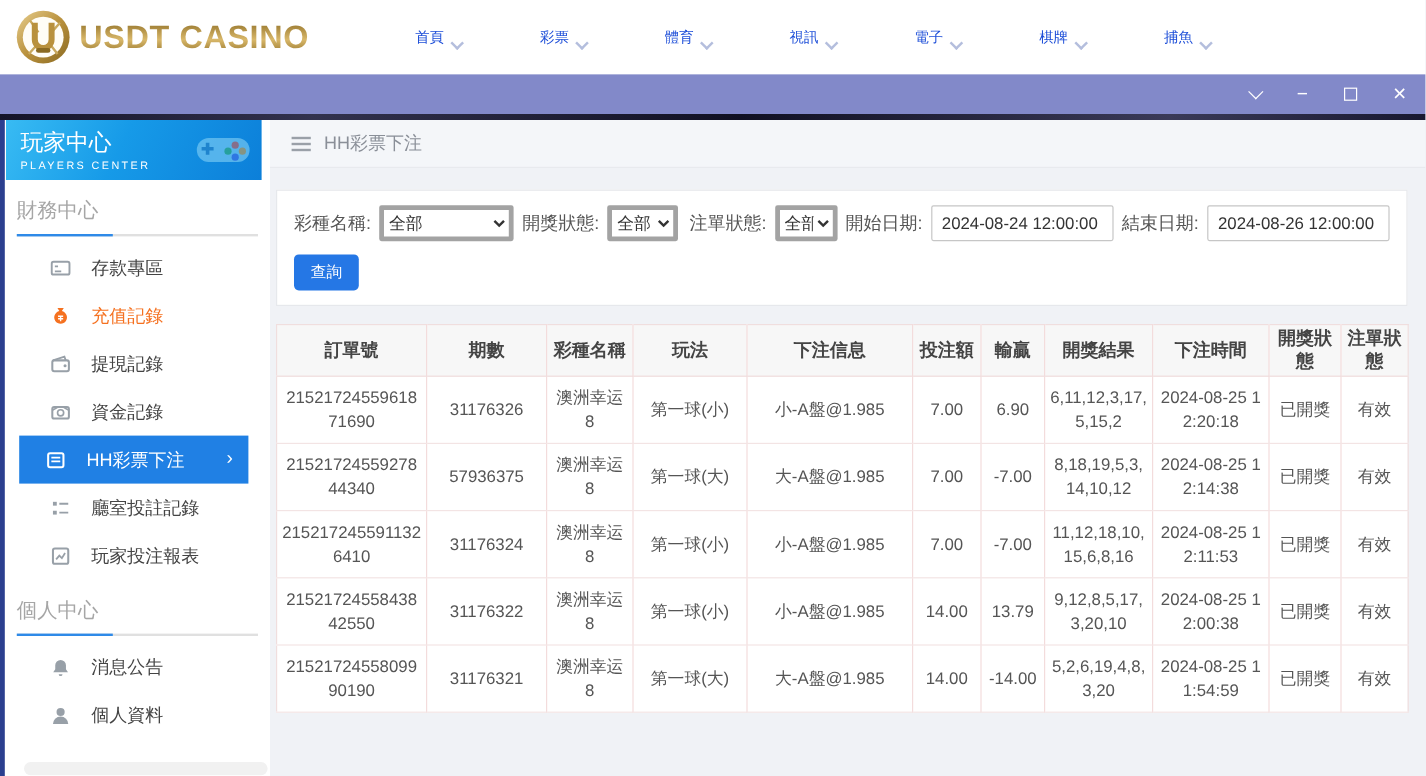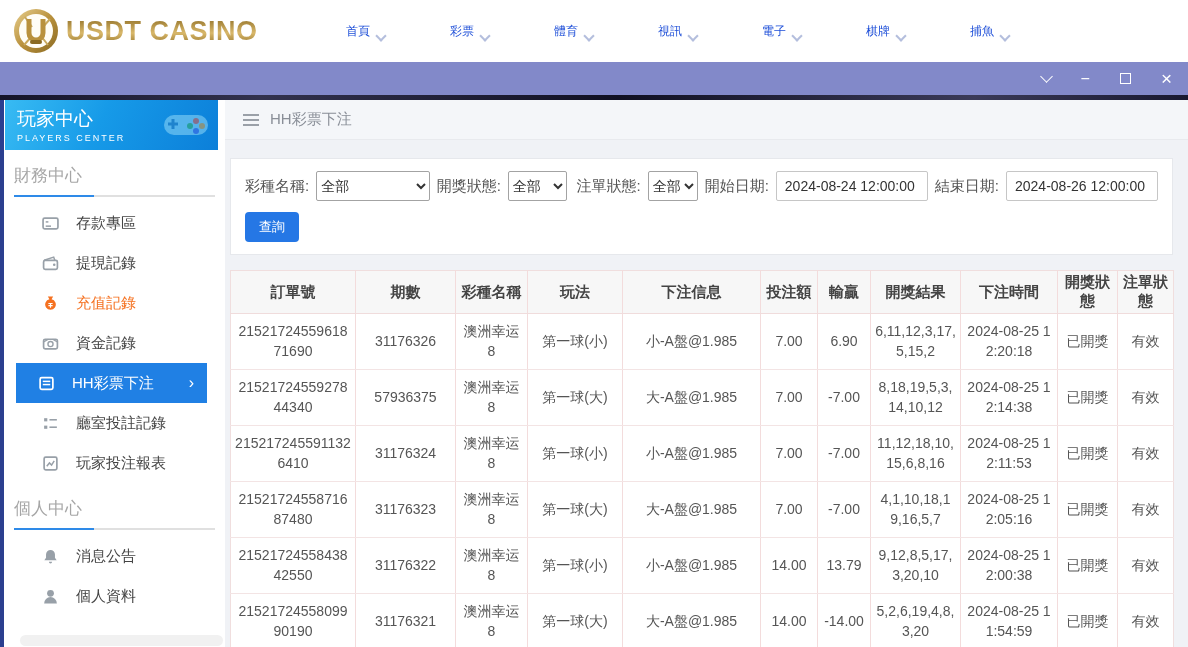--- a/index.html
+++ b/index.html
@@ -55,21 +55,21 @@
   
   .main { flex:1; min-width:0; display:flex; flex-direction:column; background:#f0f2f6; }
   .breadcrumb { height:40px; flex:none; display:flex; align-items:center; gap:11px; padding-left:18px;
     color:#8a8f98; font-size:15px; background:#f4f6f9; border-bottom:1px solid #e8eaee; }
   .burger { width:16px; display:flex; flex-direction:column; gap:3px; }
   .burger i { height:2px; background:#9aa0a8; }
 
   .filter-card { background:#fff; border:1px solid #e6e8ec; margin:18px 15px 0 5px; padding:12px 14px 12px 14px; }
   .filter-row { display:flex; align-items:center; gap:7px; font-size:15px; color:#555; white-space:nowrap; }
   .filter-row label { flex:none; }
-  select { height:30px; border:1px solid #a3a3a3; border-radius:2px; font-size:14px; color:#333;
+  select { height:30px; border:4px solid #a3a3a3; border-radius:2px; font-size:14px; color:#333;
     background:#fff; font-family:inherit; }
   .sel-lottery { width:122px; }
   .sel-draw { width:64px; margin-right:2px; }
   .sel-order { width:52px; }
   input[type=text] { height:30px; width:152px; border:1px solid #c6c6c6; border-radius:2px;
     font-size:14px; color:#333; padding:0 8px; font-family:inherit; }
   .search-btn { margin-top:11px; background:#2577e5; color:#fff; border:none; border-radius:4px;
     padding:6px 14px; font-size:13px; cursor:pointer; font-family:inherit; }
 
   .table-card { margin:15px 15px 0 5px; background:#fff; }
@@ -164,34 +164,34 @@
 
     <div class="side-items">
       <div class="side-item">
         <svg viewBox="0 0 16 16">
             <rect x="1" y="3" width="14" height="10" rx="1.5" fill="none" stroke="currentColor" stroke-width="1.6"></rect>
             <line x1="3.5" y1="10.5" x2="8.5" y2="10.5" stroke="currentColor" stroke-width="1.4"></line>
             <line x1="3.5" y1="6.5" x2="6" y2="6.5" stroke="currentColor" stroke-width="1.4"></line>
           </svg>
         <span>存款專區</span>
       </div>
+      <div class="side-item orange">
+        <svg viewBox="0 0 16 16">
+            <path d="M5.5 1.5 h5 l-1.5 2.5 a5 5 0 1 1 -2 0 Z" fill="currentColor"></path>
+            <path d="M6 8 h4 M8 8 v4 M6 10 h4" stroke="#fff" stroke-width="1.1"></path>
+          </svg>
+        <span>充值記錄</span>
+      </div>
       <div class="side-item">
         <svg viewBox="0 0 16 16">
             <path d="M2 5 L11 2 l1 3" fill="none" stroke="currentColor" stroke-width="1.4"></path>
             <rect x="1.5" y="5" width="13" height="8.5" rx="1.5" fill="none" stroke="currentColor" stroke-width="1.6"></rect>
             <circle cx="11.5" cy="9.2" r="1.2" fill="currentColor"></circle>
           </svg>
         <span>提現記錄</span>
-      </div>
-      <div class="side-item orange">
-        <svg viewBox="0 0 16 16">
-            <path d="M5.5 1.5 h5 l-1.5 2.5 a5 5 0 1 1 -2 0 Z" fill="currentColor"></path>
-            <path d="M6 8 h4 M8 8 v4 M6 10 h4" stroke="#fff" stroke-width="1.1"></path>
-          </svg>
-        <span>充值記錄</span>
       </div>
       <div class="side-item">
         <svg viewBox="0 0 16 16">
             <rect x="1.5" y="4" width="13" height="9" rx="1.5" fill="none" stroke="currentColor" stroke-width="1.6"></rect>
             <circle cx="8" cy="8.5" r="2.4" fill="none" stroke="currentColor" stroke-width="1.3"></circle>
             <path d="M1.5 6.5 L6 4 M14.5 6.5 L10 4" stroke="currentColor" stroke-width="1.2"></path>
           </svg>
         <span>資金記錄</span>
       </div>
       <div class="side-item active">
@@ -340,33 +340,20 @@
               <td>第一球(小)</td>
               <td>小-A盤@1.985</td>
               <td>7.00</td>
               <td>-7.00</td>
               <td>11,12,18,10,15,6,8,16</td>
               <td>2024-08-25 12:11:53</td>
               <td>已開獎</td>
               <td>有效</td>
             </tr>
             <tr>
-              <td>2152172455871687480</td>
-              <td>31176323</td>
-              <td>澳洲幸运8</td>
-              <td>第一球(大)</td>
-              <td>大-A盤@1.985</td>
-              <td>7.00</td>
-              <td>-7.00</td>
-              <td>4,1,10,18,19,16,5,7</td>
-              <td>2024-08-25 12:05:16</td>
-              <td>已開獎</td>
-              <td>有效</td>
-            </tr>
-            <tr>
               <td>2152172455843842550</td>
               <td>31176322</td>
               <td>澳洲幸运8</td>
               <td>第一球(小)</td>
               <td>小-A盤@1.985</td>
               <td>14.00</td>
               <td>13.79</td>
               <td>9,12,8,5,17,3,20,10</td>
               <td>2024-08-25 12:00:38</td>
               <td>已開獎</td>

